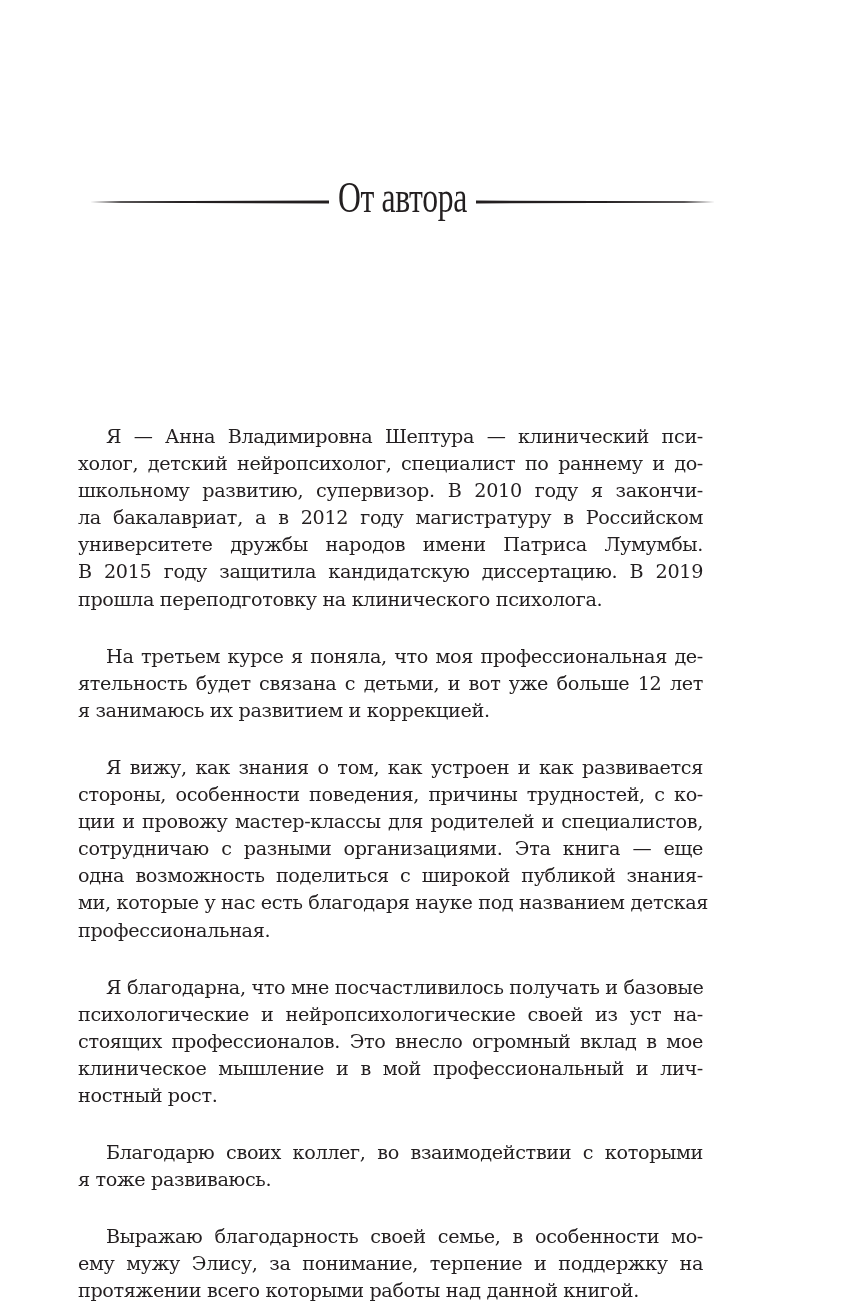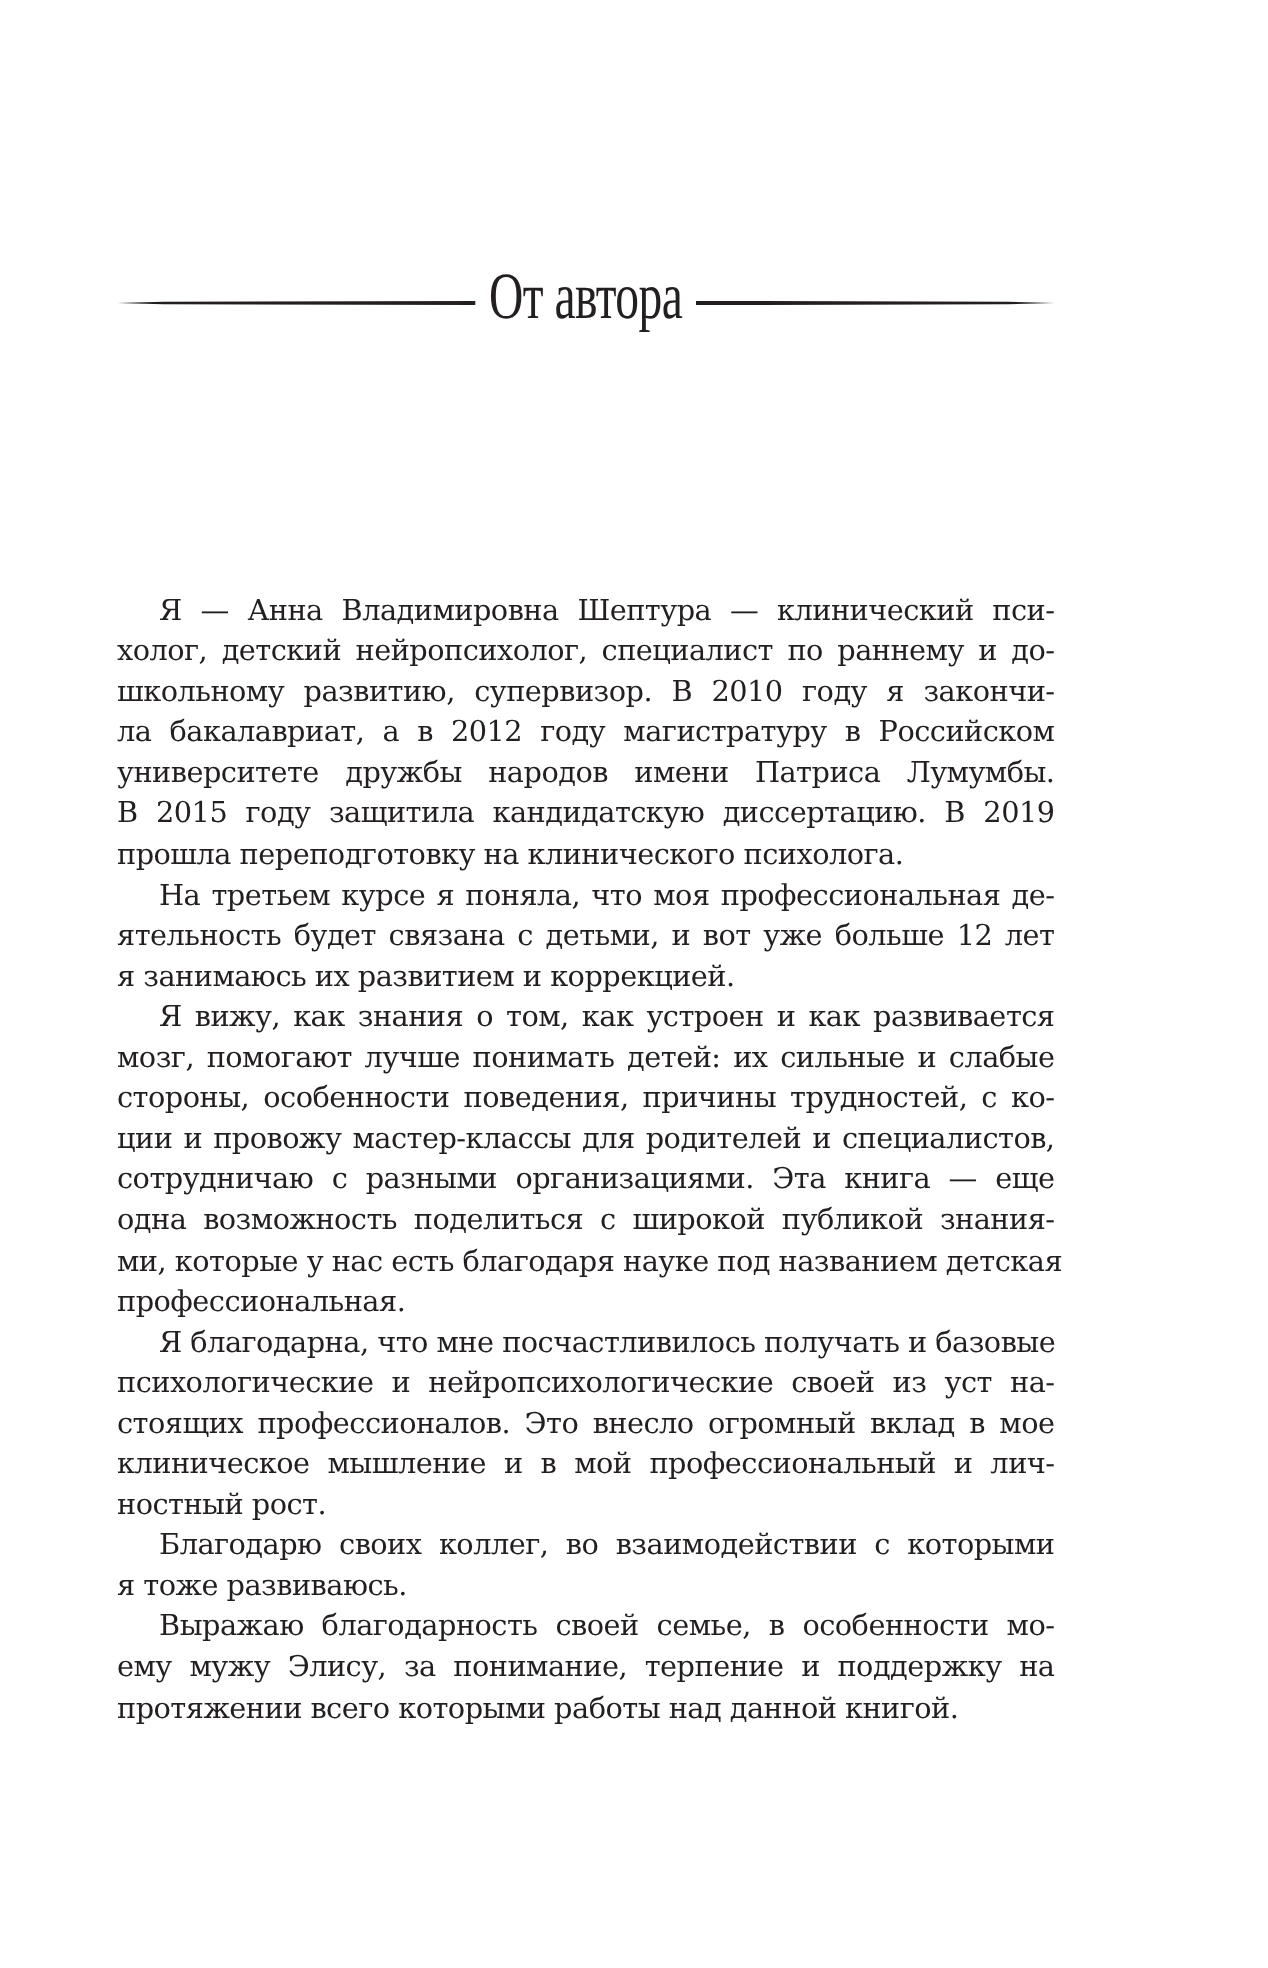--- a/index.html
+++ b/index.html
@@ -10,21 +10,21 @@
     body {
       width: 845px;
       height: 1312px;
       position: relative;
       overflow: hidden;
       color: #231f20;
       font-family: "DejaVu Serif", "Liberation Serif", serif;
     }
     .heading {
       position: absolute;
-      left: 78px;
+      left: 90px;
       top: 168px;
       width: 625px;
       height: 60px;
       display: flex;
       align-items: center;
     }
     .heading .rule {
       flex: 1 1 auto;
       height: 3px;
       position: relative;
@@ -65,21 +65,21 @@
       text-align-last: justify;
       height: 27.1px;
       overflow: visible;
     }
     .line.first {
       padding-left: 28px;
     }
     .line.last {
       text-align-last: left;
     }
-    .para { display: block; }
+    .para { display: block; margin-top: 30px; }
   </style>
 </head>
 <body>
 
 <div class="heading">
   <div class="rule">
     <svg viewBox="0 0 232 4" preserveAspectRatio="none">
       <polygon points="0,2 30,1.2 232,0.6 232,3.4 30,2.8" fill="#231f20"></polygon>
     </svg>
   </div>
@@ -101,21 +101,20 @@
     <span class="line">В 2015 году защитила кандидатскую диссертацию. В 2019</span>
     <span class="line last">прошла переподготовку на клинического психолога.</span>
   </div>
   <div class="para">
     <span class="line first">На третьем курсе я поняла, что моя профессиональная де-</span>
     <span class="line">ятельность будет связана с детьми, и вот уже больше 12 лет</span>
     <span class="line last">я занимаюсь их развитием и коррекцией.</span>
   </div>
   <div class="para">
     <span class="line first">Я вижу, как знания о том, как устроен и как развивается</span>
-    <span class="line">мозг, помогают лучше понимать детей: их сильные и слабые</span>
     <span class="line">стороны, особенности поведения, причины трудностей, с ко-</span>
     <span class="line">ции и провожу мастер-классы для родителей и специалистов,</span>
     <span class="line">сотрудничаю с разными организациями. Эта книга — еще</span>
     <span class="line">одна возможность поделиться с широкой публикой знания-</span>
     <span class="line">ми, которые у нас есть благодаря науке под названием детская</span>
     <span class="line last">профессиональная.</span>
   </div>
   <div class="para">
     <span class="line first">Я благодарна, что мне посчастливилось получать и базовые</span>
     <span class="line">психологические и нейропсихологические своей из уст на-</span>

